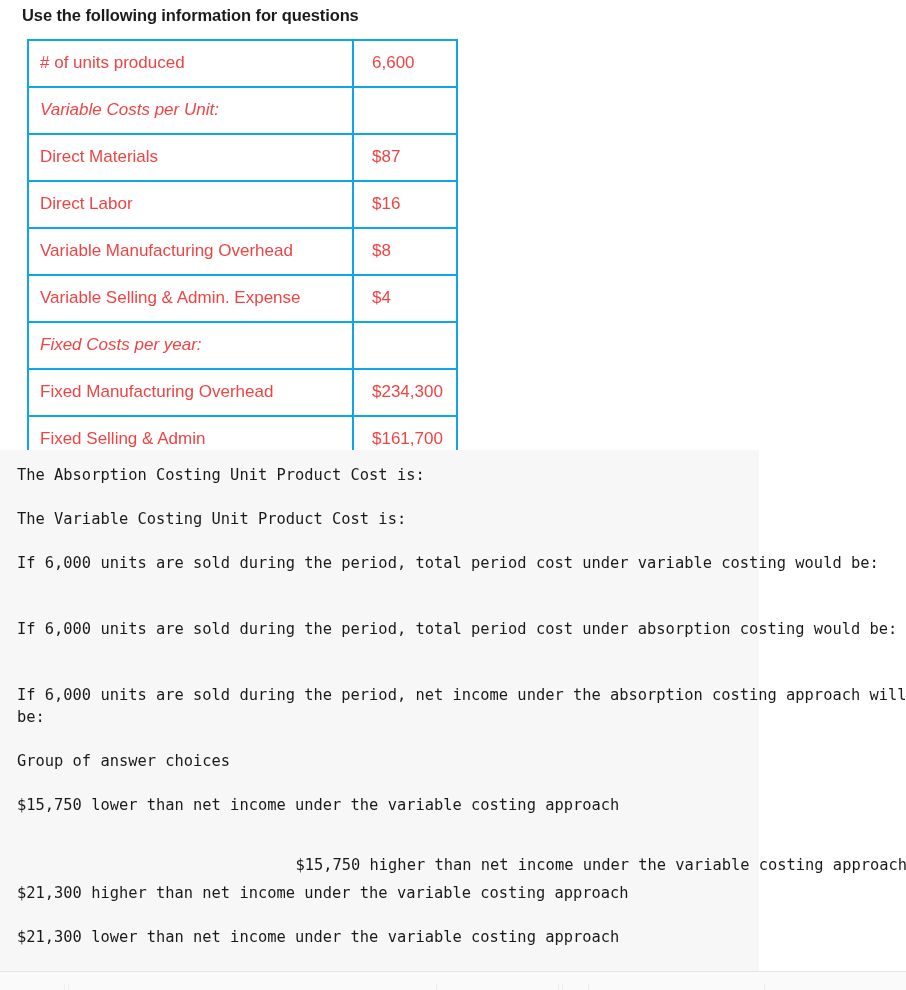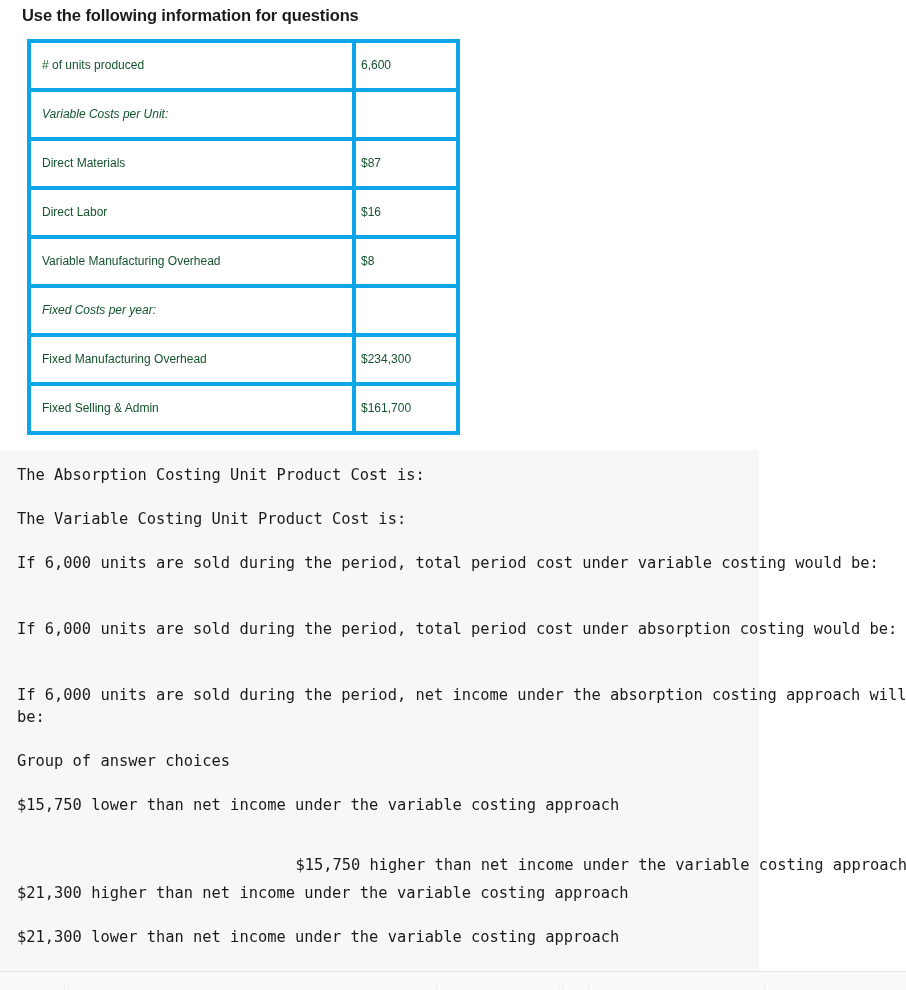--- a/index.html
+++ b/index.html
@@ -44,32 +44,32 @@
     top: 39px;
     width: 429px;
     border-collapse: collapse;
     table-layout: fixed;
     background: #ffffff;
   }
   #info-table col.c-label { width: 325px; }
   #info-table col.c-value { width: 104px; }
 
   #info-table td {
-    border: 4px solid #0ea5e9;
+    border: 2px solid #0ea5e9;
     height: 45px;
     padding: 0 0 0 11px;
-    font-size: 12px;
-    color: #14532d;
+    font-size: 17px;
+    color: #ef4444;
     vertical-align: middle;
     line-height: 1.2;
     white-space: nowrap;
     overflow: hidden;
   }
   #info-table td.value {
-    padding-left: 5px;
+    padding-left: 18px;
   }
   #info-table tr.section td {
     font-style: italic;
   }
 
   
   #question-body {
     position: absolute;
     left: 0;
     top: 450px;
@@ -156,20 +156,24 @@
         <td class="value">$87</td>
       </tr>
       <tr>
         <td class="label">Direct Labor</td>
         <td class="value">$16</td>
       </tr>
       <tr>
         <td class="label">Variable Manufacturing Overhead</td>
         <td class="value">$8</td>
       </tr>
+      <tr>
+        <td class="label">Variable Selling &amp; Admin. Expense</td>
+        <td class="value">$4</td>
+      </tr>
       <tr class="section">
         <td class="label">Fixed Costs per year:</td>
         <td class="value"></td>
       </tr>
       <tr>
         <td class="label">Fixed Manufacturing Overhead</td>
         <td class="value">$234,300</td>
       </tr>
       <tr>
         <td class="label">Fixed Selling &amp; Admin</td>

